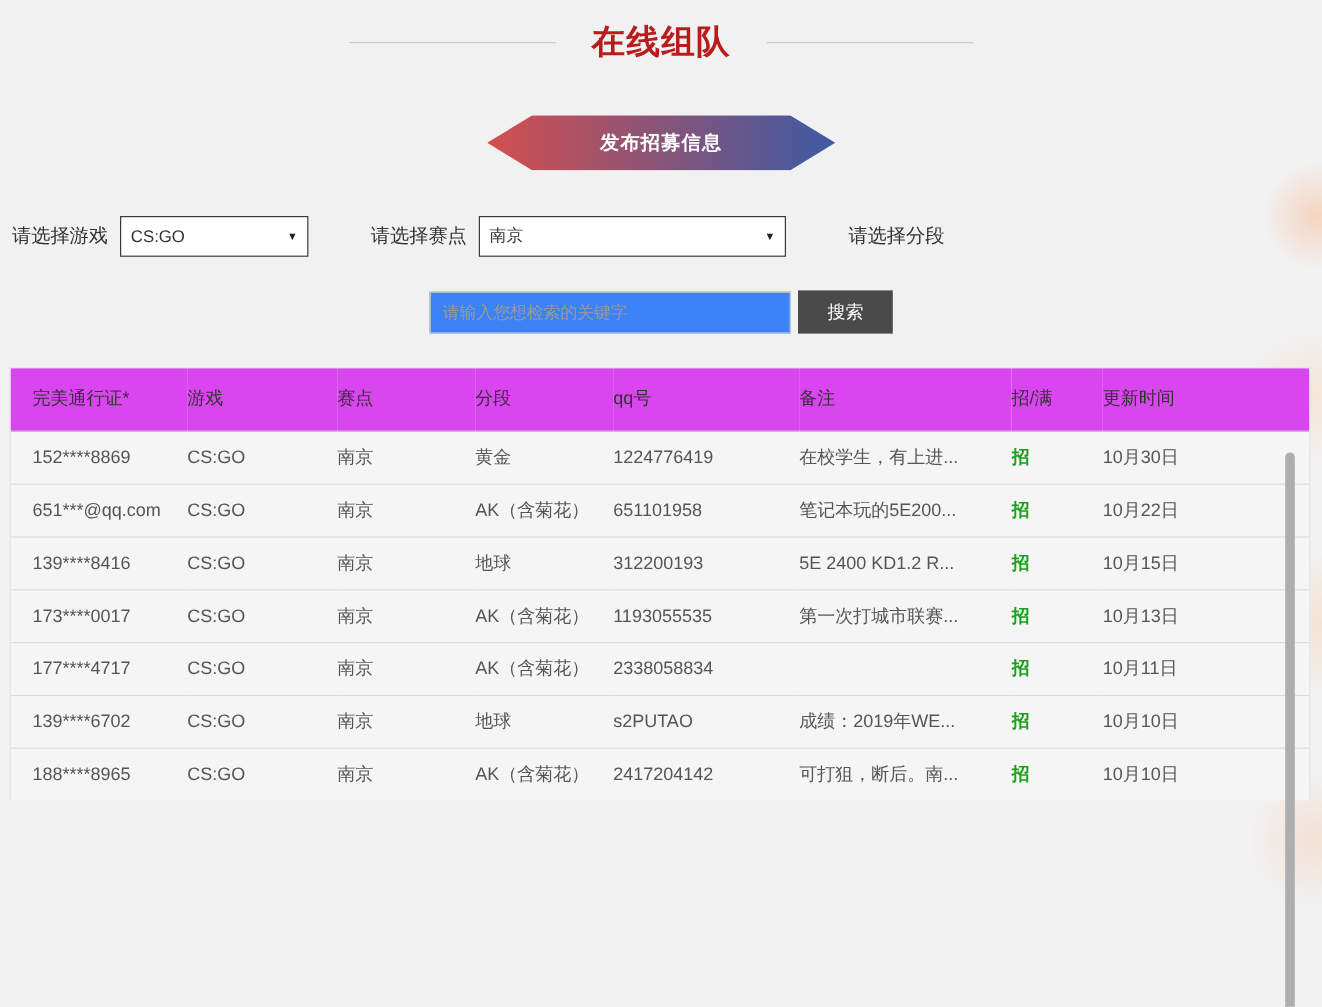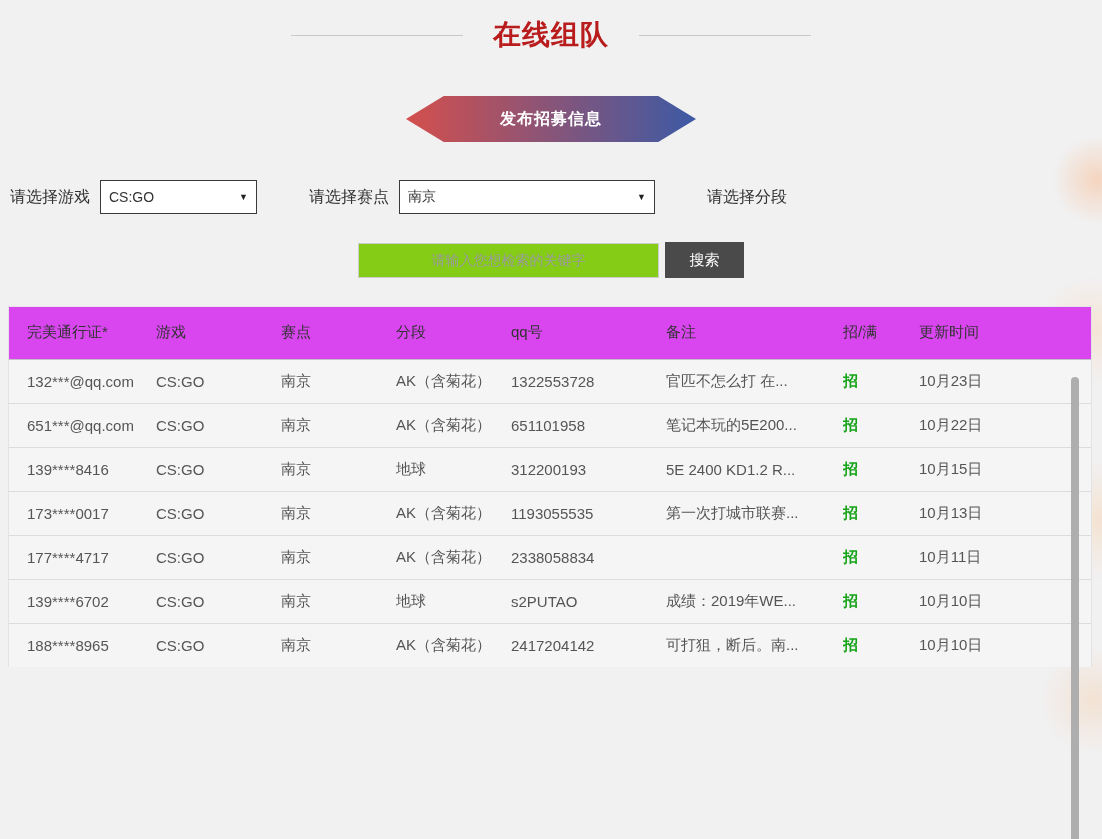--- a/index.html
+++ b/index.html
@@ -48,24 +48,23 @@
     padding:0 8px; font-size:14px; color:#333; cursor:pointer;
   }
   .select-box .caret { font-size:9px; color:#222; margin-left:8px; }
   .w-game { width:157px; }
   .w-site { width:256px; }
   .w-rank { width:262px; }
 
   
   .search-row { display:flex; justify-content:center; align-items:center; margin-top:28px; }
   .search-input {
-    width:301px; height:35px; border:1px solid #ccc; background:#84cc16;
+    width:301px; height:35px; border:1px solid #ccc; background:#3b82f6;
     padding:0 10px; font-size:14px; color:#333;
     font-family:"Liberation Sans","DejaVu Sans",sans-serif;
-    text-align:center;
   }
   .search-input::placeholder { color:#9a9a9a; }
   .search-btn {
     height:36px; width:79px; margin-left:6px; border:none; cursor:pointer;
     background:#4a4a4a; color:#fff; font-size:15px;
     font-family:"Liberation Sans","DejaVu Sans",sans-serif;
   }
 
   
   .table-wrap {
@@ -148,28 +147,28 @@
           <th>赛点</th>
           <th>分段</th>
           <th>qq号</th>
           <th>备注</th>
           <th>招/满</th>
           <th>更新时间</th>
         </tr>
       </thead>
     <tbody>
         <tr>
-          <td>132***@qq.com</td>
-          <td>CS:GO</td>
-          <td>南京</td>
-          <td>AK（含菊花）</td>
-          <td>1322553728</td>
-          <td>官匹不怎么打 在...</td>
-          <td class="status" style="color: rgb(23, 163, 23);">招</td>
-          <td>10月23日</td>
+          <td>152****8869</td>
+          <td>CS:GO</td>
+          <td>南京</td>
+          <td>黄金</td>
+          <td>1224776419</td>
+          <td>在校学生，有上进...</td>
+          <td class="status" style="color: rgb(23, 163, 23);">招</td>
+          <td>10月30日</td>
         </tr>
         <tr>
           <td>651***@qq.com</td>
           <td>CS:GO</td>
           <td>南京</td>
           <td>AK（含菊花）</td>
           <td>651101958</td>
           <td>笔记本玩的5E200...</td>
           <td class="status" style="color: rgb(23, 163, 23);">招</td>
           <td>10月22日</td>

